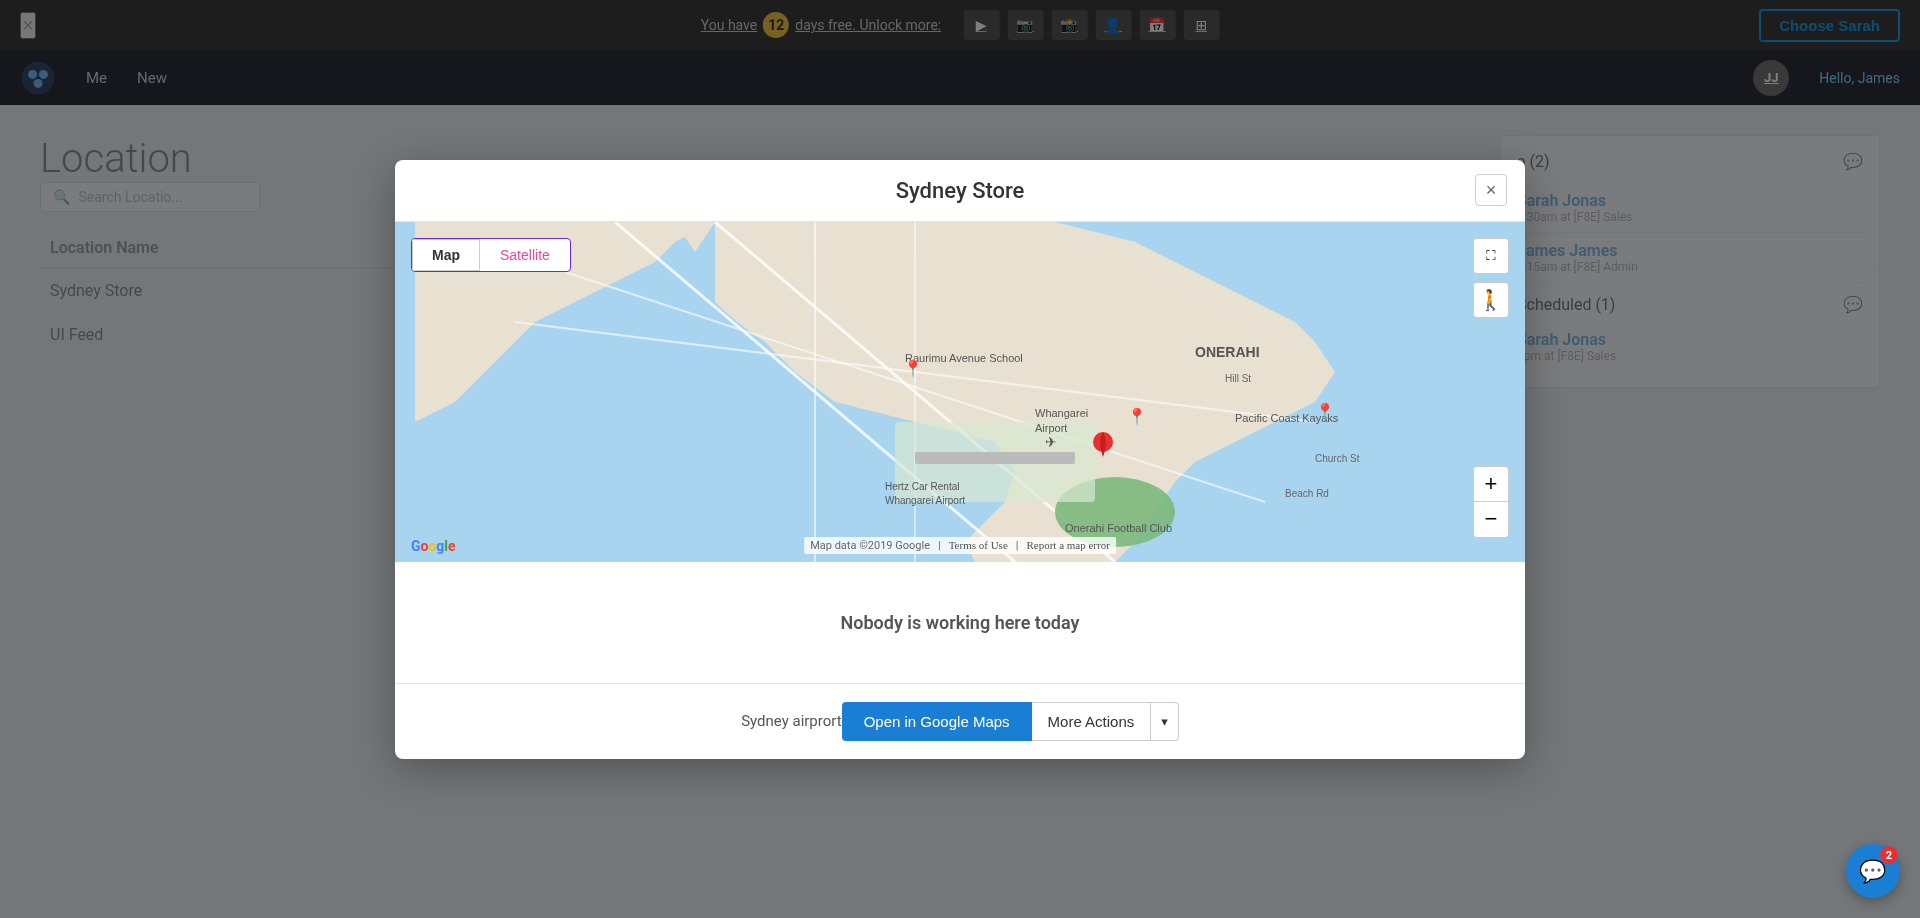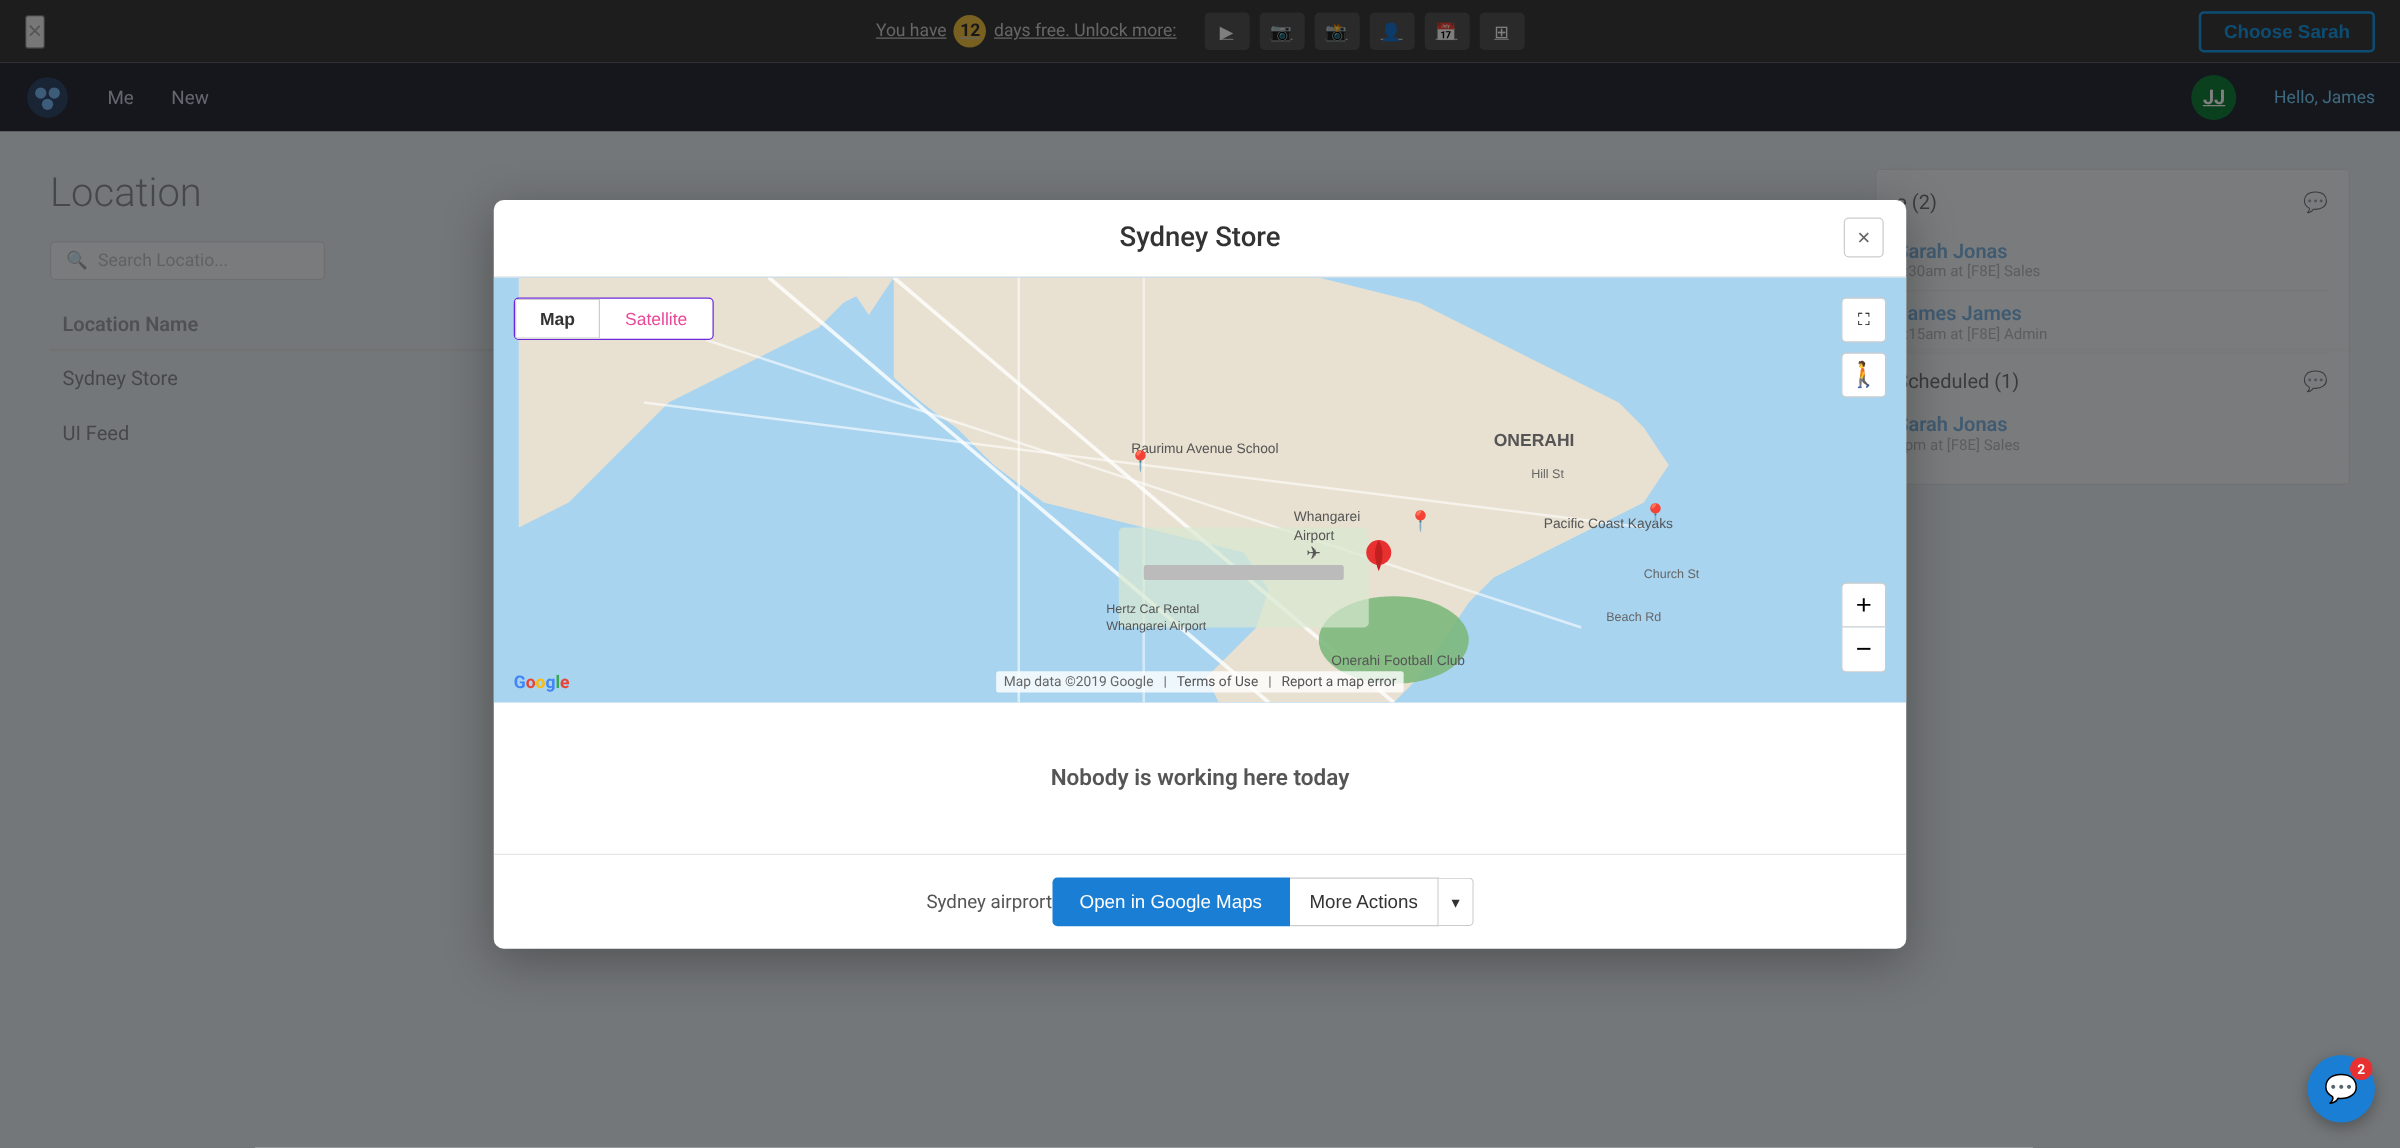--- a/index.html
+++ b/index.html
@@ -96,50 +96,49 @@
       height: 36px;
     }
     .nav-link {
       color: #ccd;
       font-size: 15px;
       cursor: pointer;
       text-decoration: none;
     }
     .nav-spacer { flex: 1; }
     .nav-avatar {
-      background: #15803d;
+      background: #737373;
       color: #fff;
       font-weight: bold;
       border-radius: 50%;
       width: 36px;
       height: 36px;
       display: flex;
       align-items: center;
       justify-content: center;
-      font-size: 16px;
+      font-size: 13px;
       text-decoration: underline;
     }
     .nav-hello {
       color: #7dd3fc;
       font-size: 14px;
     }
     .page-content {
       position: absolute;
       top: 105px;
       left: 0;
       right: 0;
       bottom: 0;
       padding: 30px 40px;
       opacity: 0.5;
     }
     .page-title {
-      font-size: 32px;
+      font-size: 40px;
       font-weight: 300;
       color: #333;
-      margin-bottom: 20px;
     }
 
     
     .modal-overlay {
       position: absolute;
       top: 0;
       left: 0;
       right: 0;
       bottom: 0;
       background: rgba(0,0,0,0.5);
@@ -311,20 +310,21 @@
       background: rgba(255,255,255,0.8);
       padding: 2px 6px;
       border-radius: 2px;
       display: flex;
       gap: 8px;
       white-space: nowrap;
     }
     .map-attribution a {
       color: #555;
       text-decoration: none;
+      font-family: Liberation Serif, serif;
     }
     .google-logo {
       position: absolute;
       bottom: 8px;
       left: 16px;
       font-size: 14px;
       font-weight: bold;
     }
     .google-logo .g { color: #4285f4; }
     .google-logo .o1 { color: #ea4335; }

